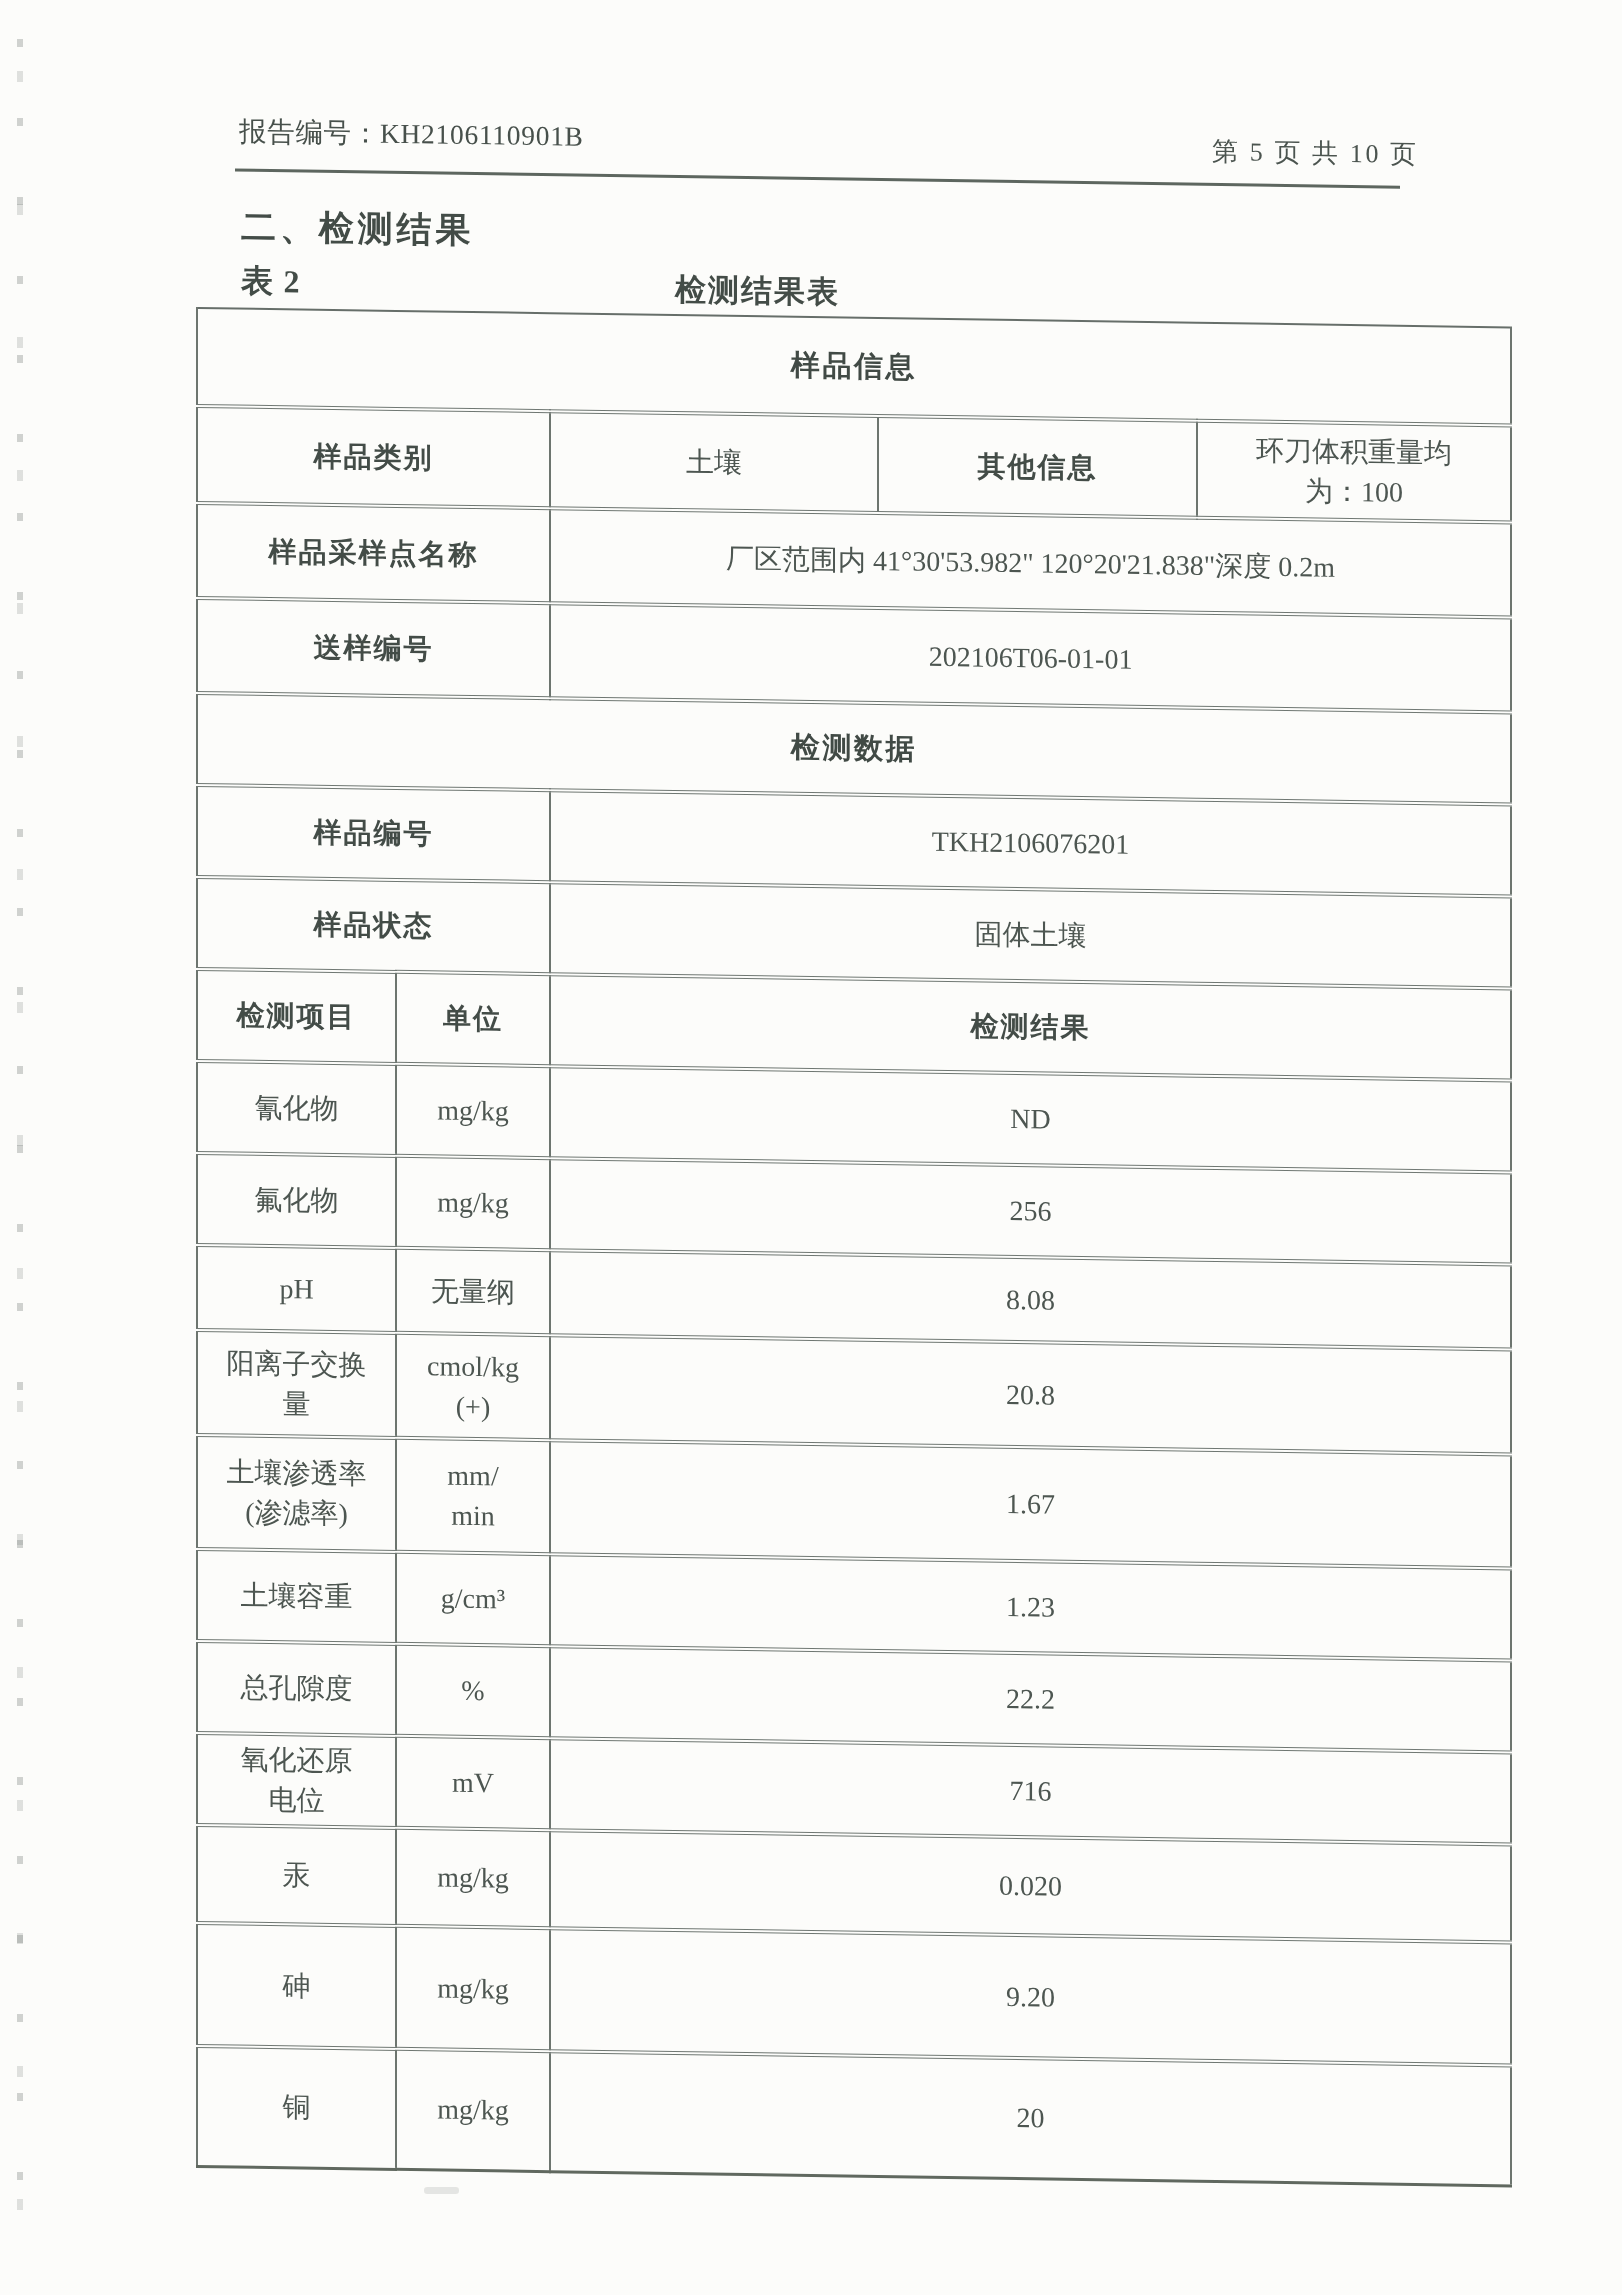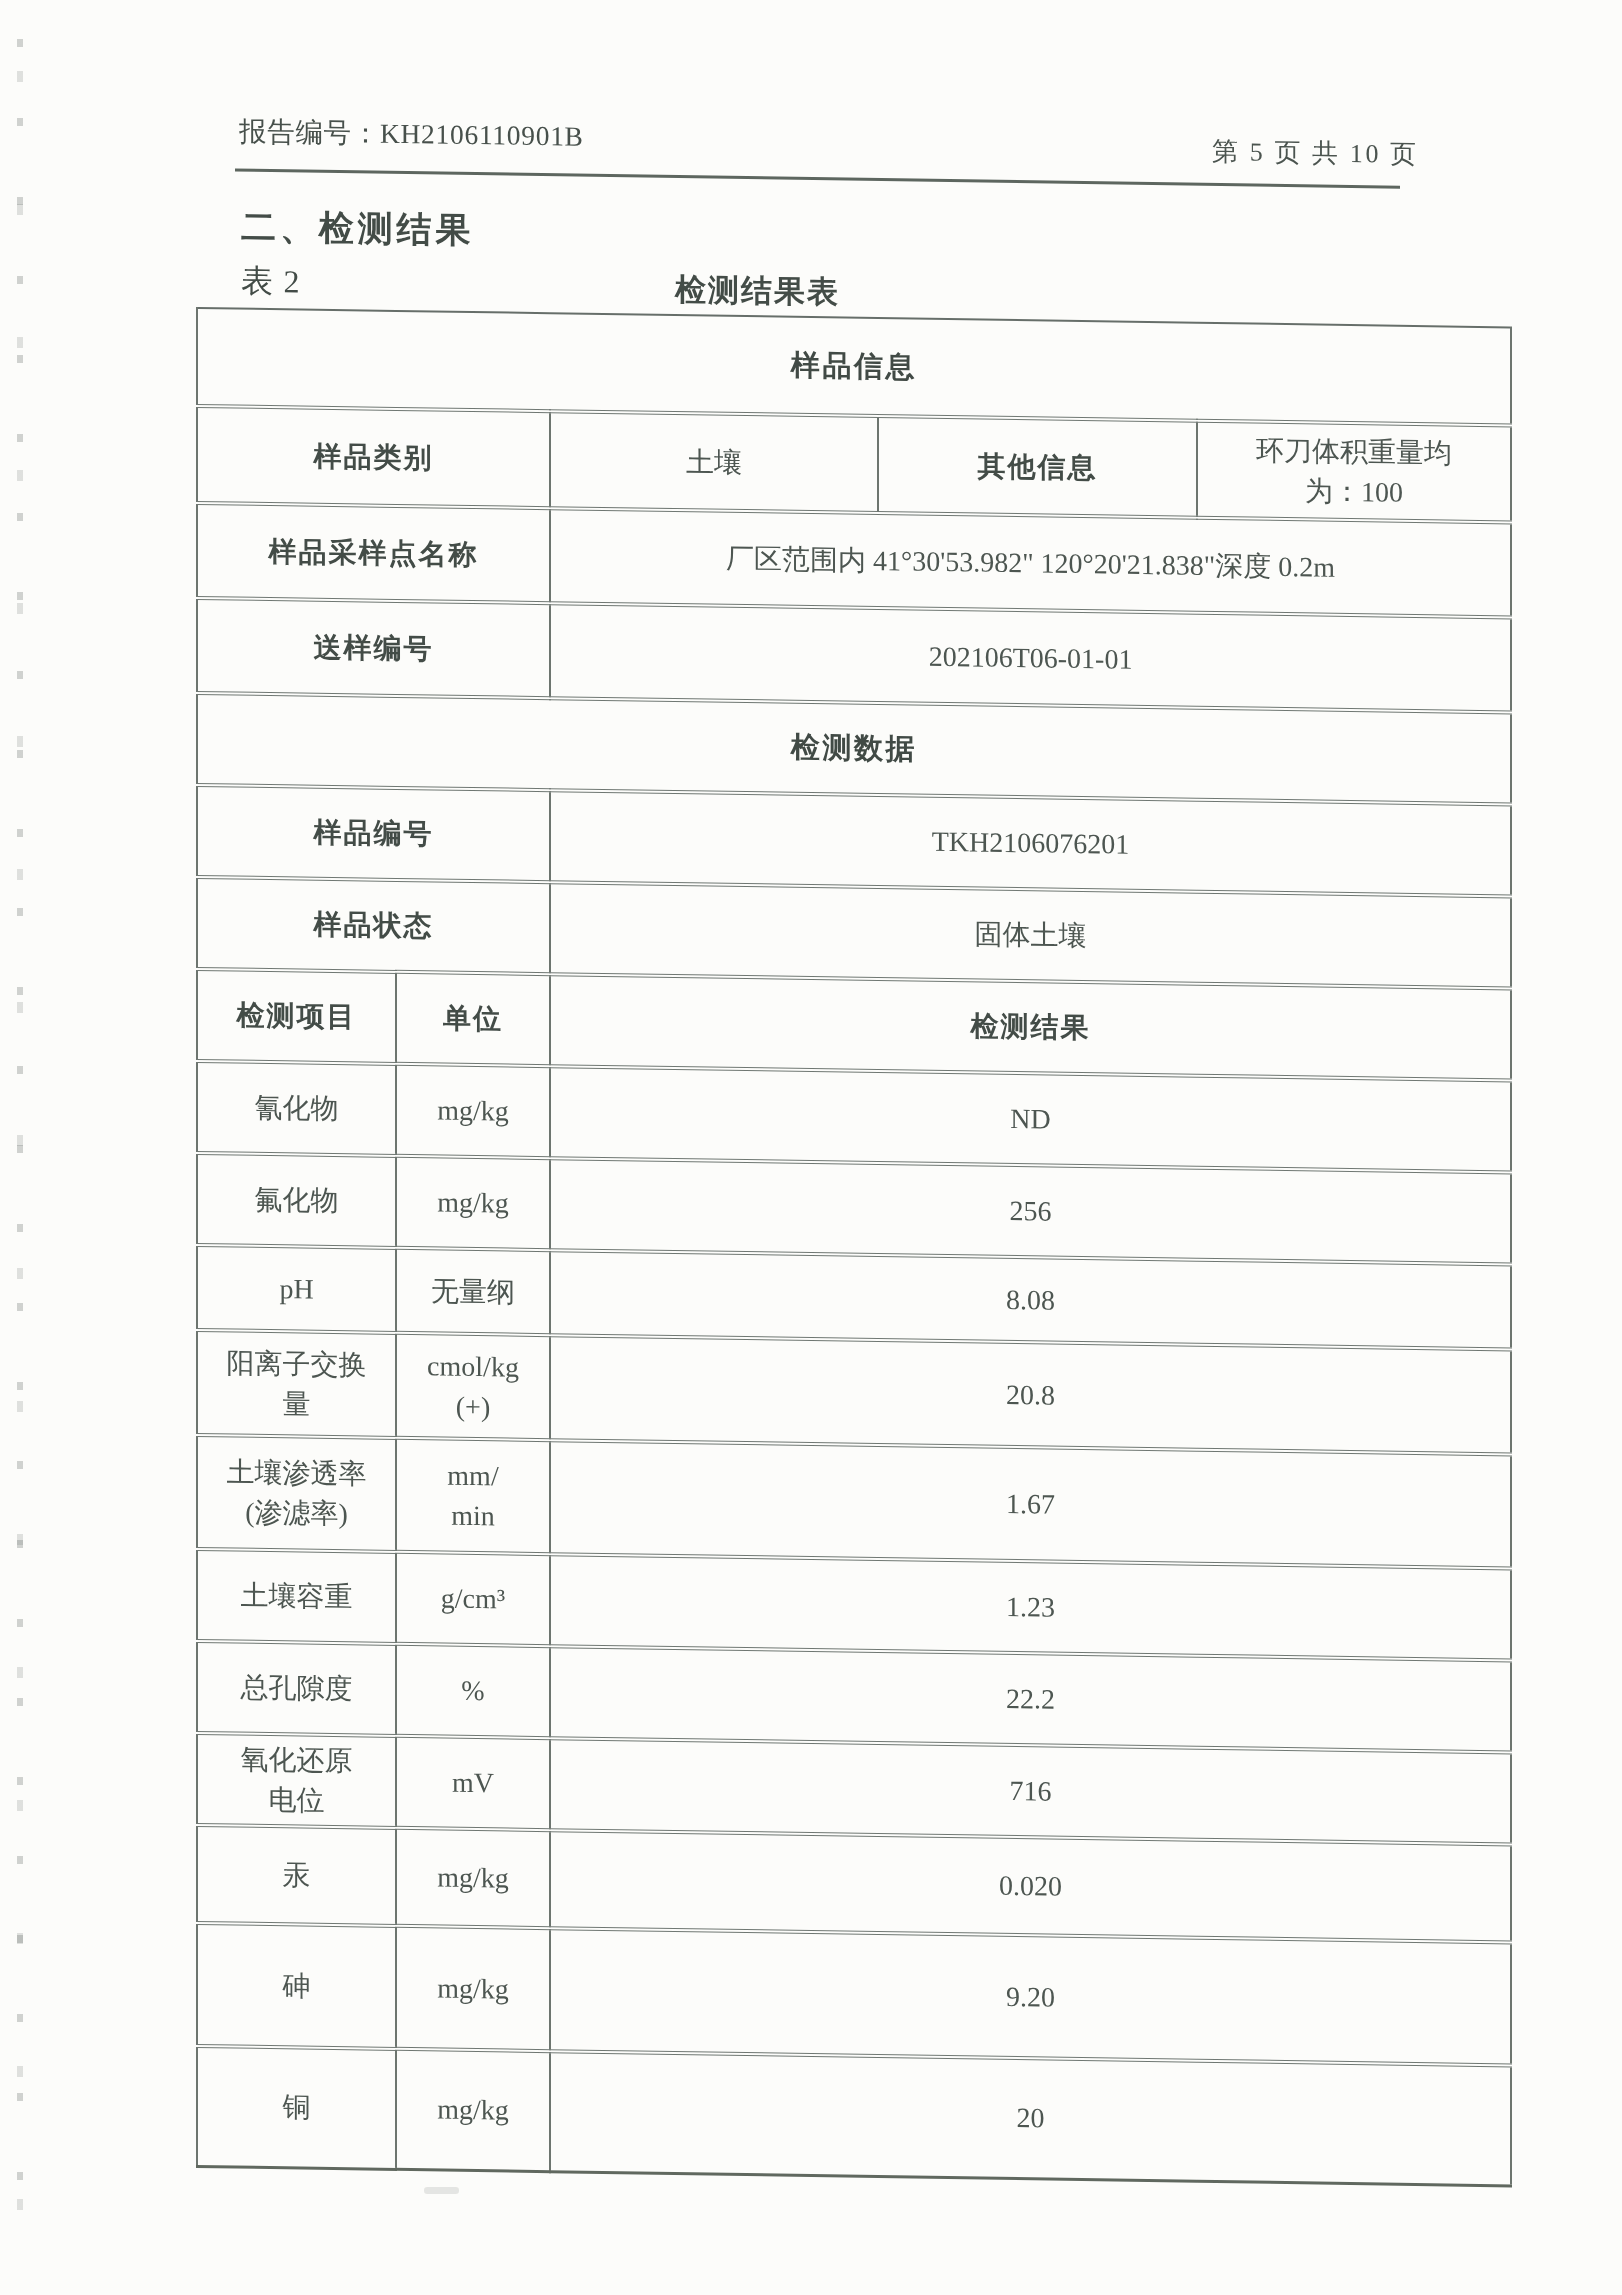--- a/index.html
+++ b/index.html
@@ -27,21 +27,21 @@
     position:absolute;left:235px;top:165px;width:1165px;height:3.3px;
     background:#5d665f;
   }
   
   .section-title{
     position:absolute;left:241px;top:200px;
     font-size:35px;font-weight:700;letter-spacing:3.9px;color:#434c47;white-space:nowrap;
   }
   .table-label{
     position:absolute;left:241px;top:256px;
-    font-size:32px;font-weight:400;letter-spacing:1.3px;color:#434c47;white-space:nowrap;
+    font-size:32px;font-weight:700;letter-spacing:1.3px;color:#434c47;white-space:nowrap;
   }
   .table-title{
     position:absolute;left:675px;top:259px;
     font-size:31px;font-weight:700;letter-spacing:2px;color:#434c47;white-space:nowrap;
   }
   
   table.report{
     position:absolute;left:196px;top:304px;width:1315px;
     border-collapse:collapse;table-layout:fixed;
     font-size:28px;color:#4b544f;

